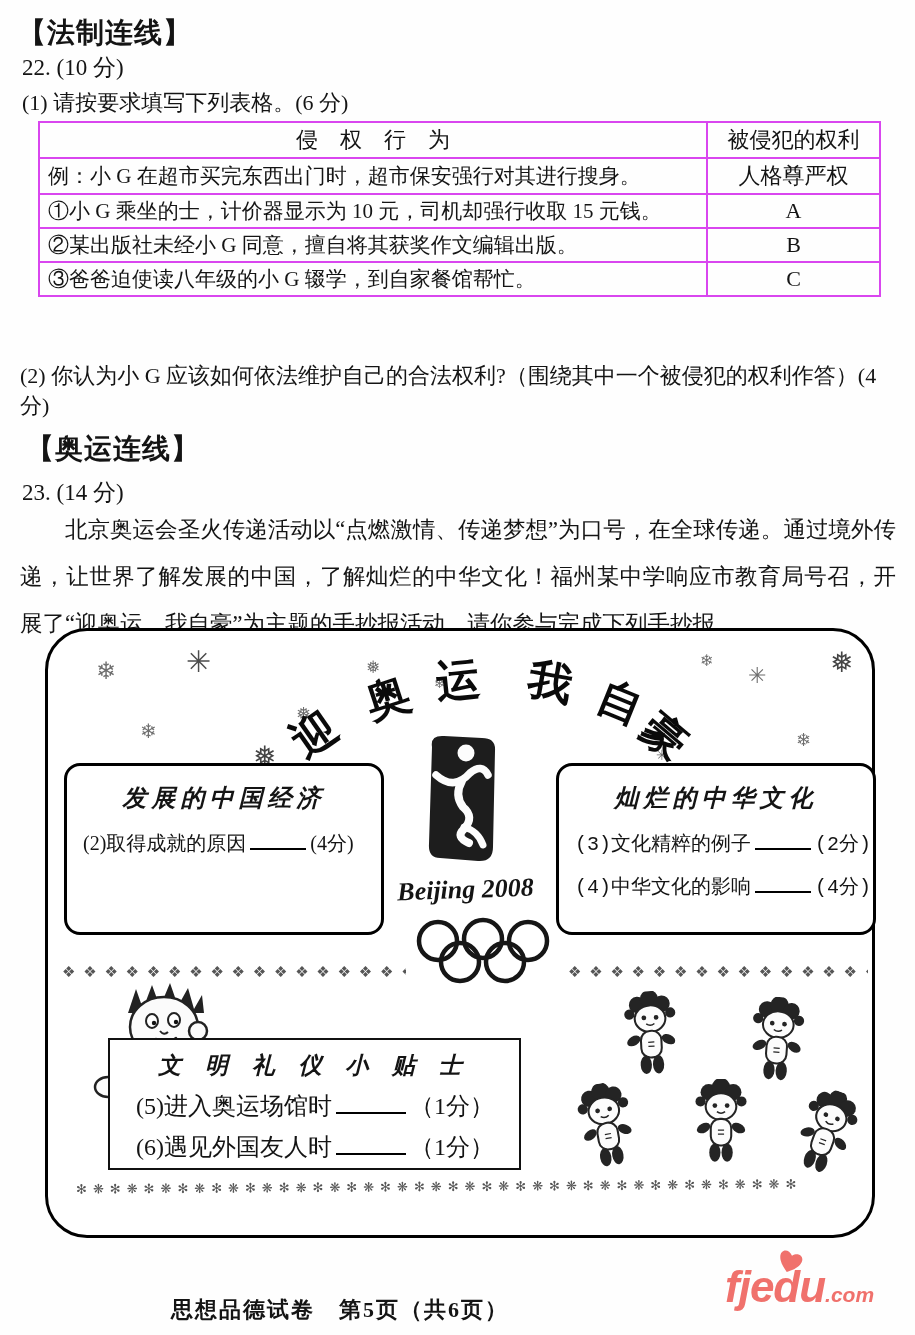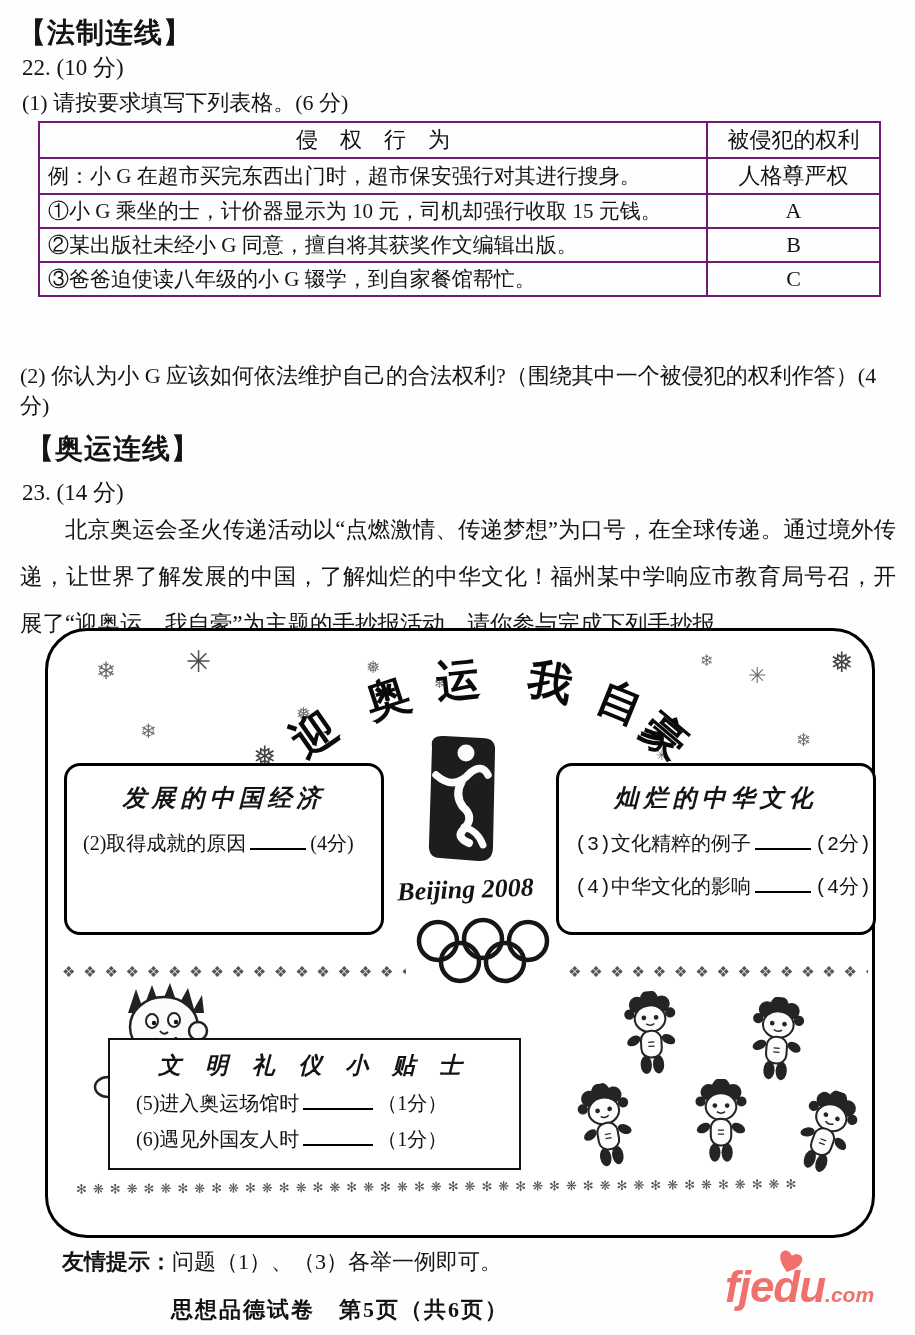--- a/index.html
+++ b/index.html
@@ -14,21 +14,21 @@
   .sec-header { font-size:28px; font-weight:700; letter-spacing:1px; }
   .q-num { font-size:23px; }
   .q-line { font-size:22px; }
 
   
   table.rights {
     position:absolute; left:38px; top:121px; width:841px;
     border-collapse:collapse; table-layout:fixed;
   }
   table.rights td {
-    border:2px solid #701a75; font-size:21px; height:33px;
+    border:2px solid #d946ef; font-size:21px; height:33px;
     padding:2px 8px; vertical-align:middle;
   }
   table.rights td.hdr { text-align:center; font-size:22px; }
   table.rights td.right-col { text-align:center; width:173px; font-size:22px; }
 
   
   .para {
     position:absolute; left:20px; top:506px; width:876px;
     font-size:22.5px; line-height:47px; text-align:justify; text-indent:2em;
   }
@@ -66,21 +66,21 @@
     letter-spacing:2px; white-space:nowrap; overflow:hidden;
   }
   .tips-box {
     position:absolute; left:60px; top:407px; width:413px; height:132px;
     border:2px solid #111; background:#fff;
   }
   .tips-title {
     margin-top:10px; text-align:center; font-size:23px; font-weight:700;
     font-style:italic; letter-spacing:9px;
   }
-  .tips-line { margin:9px 0 0 26px; font-size:20px; white-space:nowrap; }
+  .tips-line { margin:9px 0 0 26px; font-size:24px; white-space:nowrap; }
   .tips-line .blank { width:70px; }
   .divider-bottom {
     position:absolute; left:28px; top:548px; width:776px; font-size:13px;
     color:#555; letter-spacing:6px; white-space:nowrap; overflow:hidden;
     transform:rotate(-0.4deg);
   }
   .mascot { position:absolute; width:62px; height:92px; }
 
   
   .hint { position:absolute; left:62px; top:1247px; font-size:22px; }
@@ -272,23 +272,20 @@
     <svg class="mascot" style="left:642px;top:448px;">
         <use href="#fuwa"></use>
       </svg>
     <svg class="mascot" style="left:746px;top:458px;transform:rotate(20deg);">
         <use href="#fuwa"></use>
       </svg>
 
     <div class="divider-bottom">✻❋✻❋✻❋✻❋✻❋✻❋✻❋✻❋✻❋✻❋✻❋✻❋✻❋✻❋✻❋✻❋✻❋✻❋✻❋✻❋✻❋✻</div>
   </div>
 
-  <div class="hint">
-    <b>友情提示：</b><span>问题（1）、（3）各举一例即可。</span>
-  </div>
 
   <div class="footer-label">思想品德试卷　第5页（共6页）</div>
 
   <div class="logo">
     <svg class="logo-heart" viewBox="0 0 20 18">
       <path d="M10,17 C-6,6 4,-3 10,4 C16,-3 26,6 10,17 Z" fill="#f0716c"></path>
     </svg>
     <span class="big">fjedu</span><span class="small">.com</span>
   </div>
 

